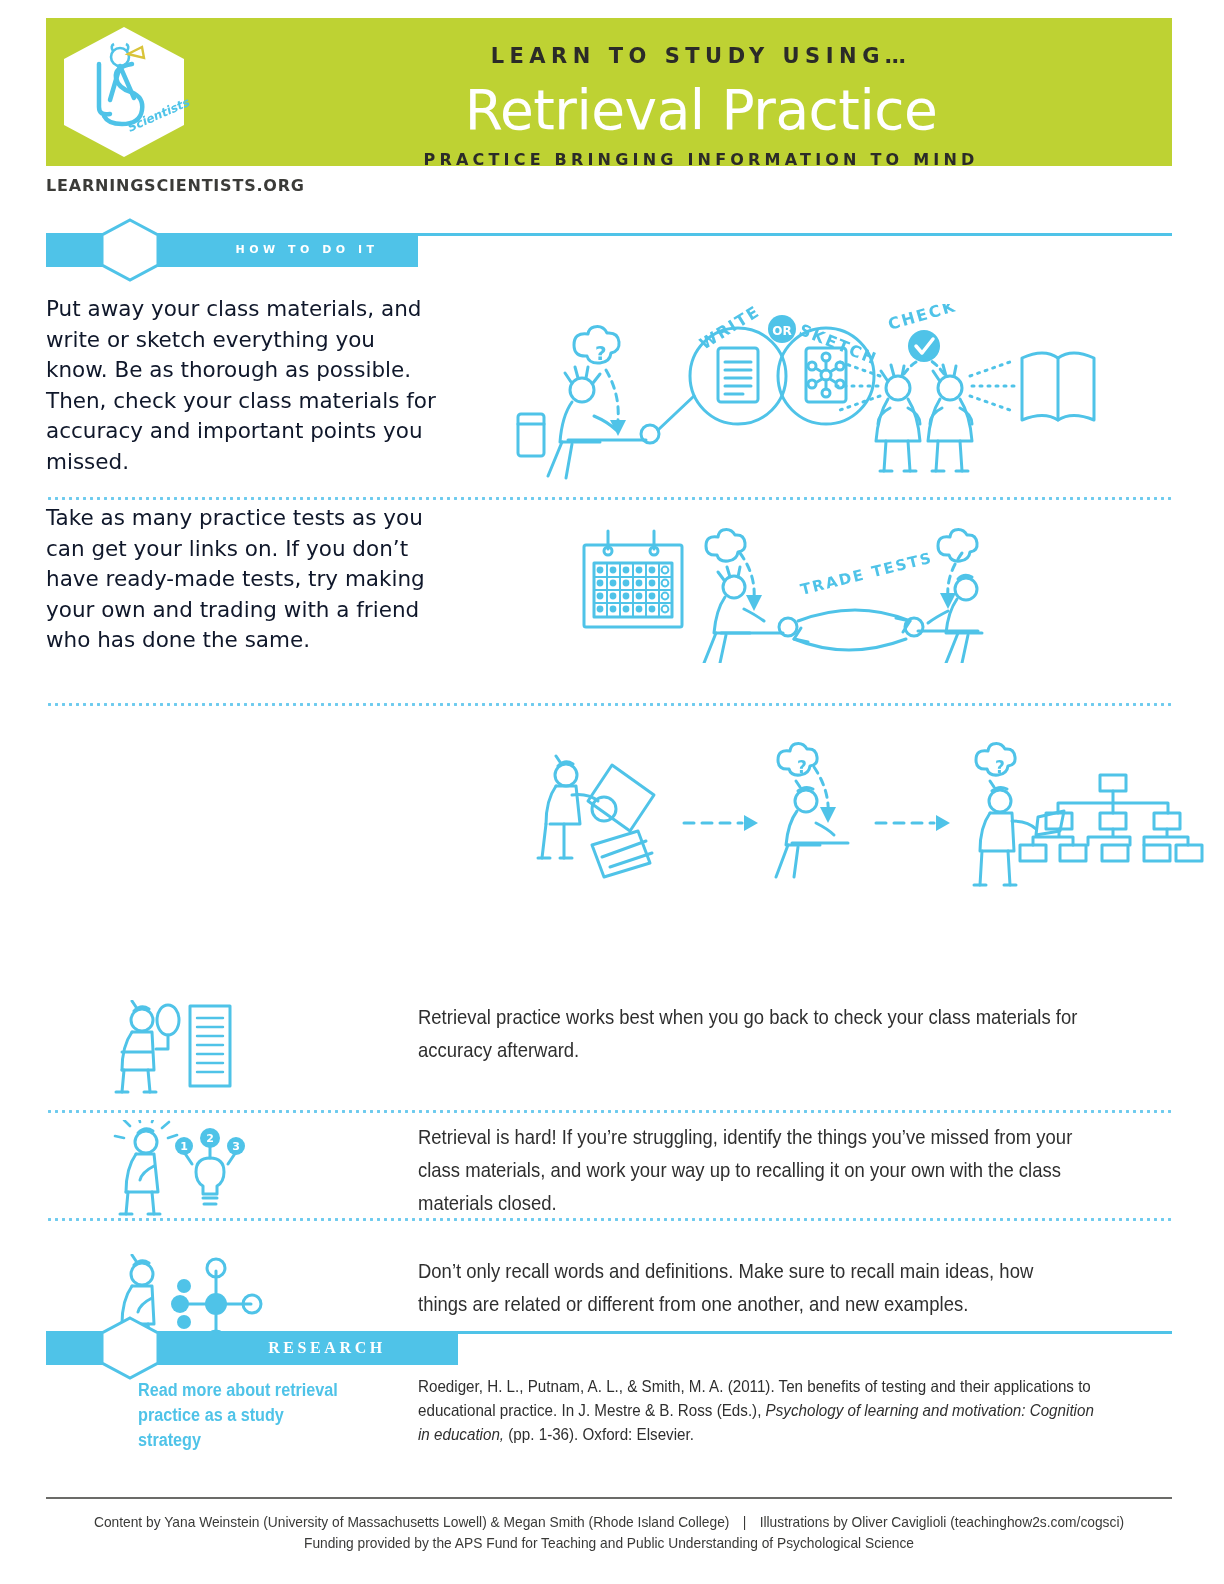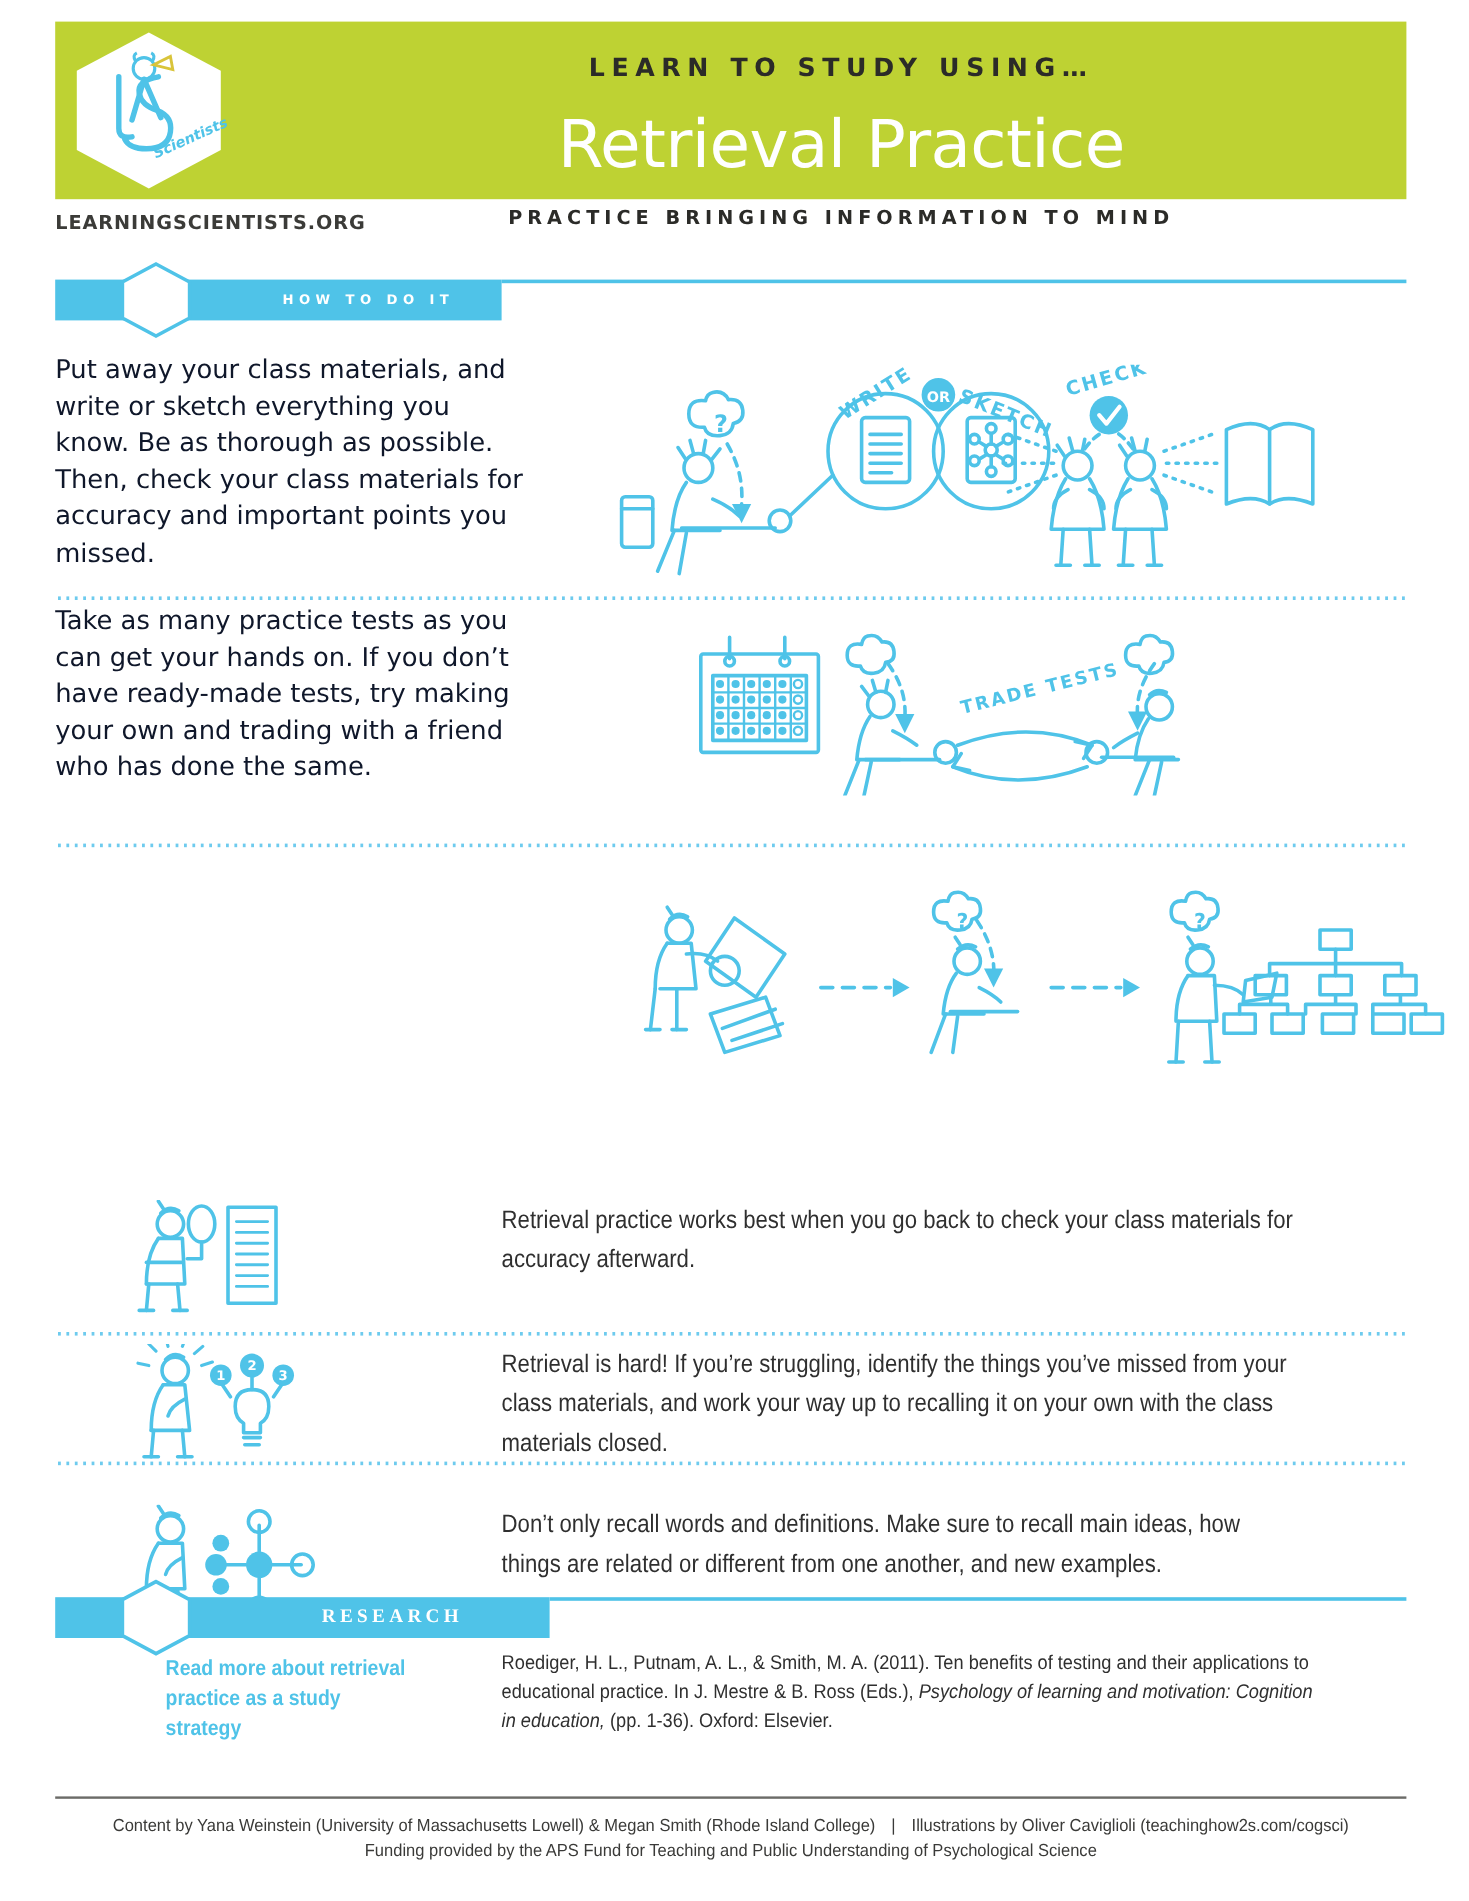--- a/index.html
+++ b/index.html
@@ -25,26 +25,26 @@
     text-align: center;
   }
   .kicker {
     font-family: "DejaVu Sans", sans-serif;
     font-size: 21px; font-weight: bold; letter-spacing: 5.5px;
     color: #2b2b28; line-height: 1.2; margin-top: 12px;
   }
   .bigtitle {
     font-family: "DejaVu Sans", sans-serif;
     font-size: 55px; font-weight: normal; color: #ffffff;
-    line-height: 1.15; letter-spacing: -0.5px; margin-top: 20px;
+    line-height: 1.15; letter-spacing: -0.5px; margin-top: 10px;
   }
   .subkicker {
     font-family: "DejaVu Sans", sans-serif;
     font-size: 16px; font-weight: bold; letter-spacing: 4.2px;
-    color: #2b2b28; margin-top: 20px;
+    color: #2b2b28; margin-top: 8px;
   }
   .site-url {
     position: absolute; left: 46px; top: 176px;
     font-size: 16px; font-weight: bold; letter-spacing: 0.8px;
     color: #3b3b38;
   }
 
   
   .sec {
     position: absolute; left: 46px; width: 1126px; height: 34px;
@@ -239,21 +239,21 @@
           <text transform="translate(322,30) rotate(22)">SKETCH</text>
           <text transform="translate(414,26) rotate(-16)">CHECK</text>
         </g>
       </svg>
     </div>
   </div>
 
   <div class="dotted" style="top:497px;"></div>
 
   <div class="row" style="top:503px; height:190px;">
-    <div class="rowtext">Take as many practice tests as you can get your hands on. If you don’t have ready-made tests, try making your own and trading with a friend who has done the same.</div>
+    <div class="rowtext">Take as many practice tests as you can get your links on. If you don’t have ready-made tests, try making your own and trading with a friend who has done the same.</div>
     <div class="illus" style="left:520px; top:20px;">
       <svg width="440" height="140" viewBox="0 0 440 140">
         <g fill="none" stroke="#4fc3e8" stroke-width="3" stroke-linecap="round" stroke-linejoin="round">
 
           <rect x="18" y="22" width="98" height="82" rx="2"></rect>
           <path d="M42,8 v18 M88,8 v18"></path>
           <circle cx="42" cy="28" r="4"></circle>
             <circle cx="88" cy="28" r="4"></circle>
           <rect x="28" y="40" width="78" height="54"></rect>
           <g stroke-width="2">

